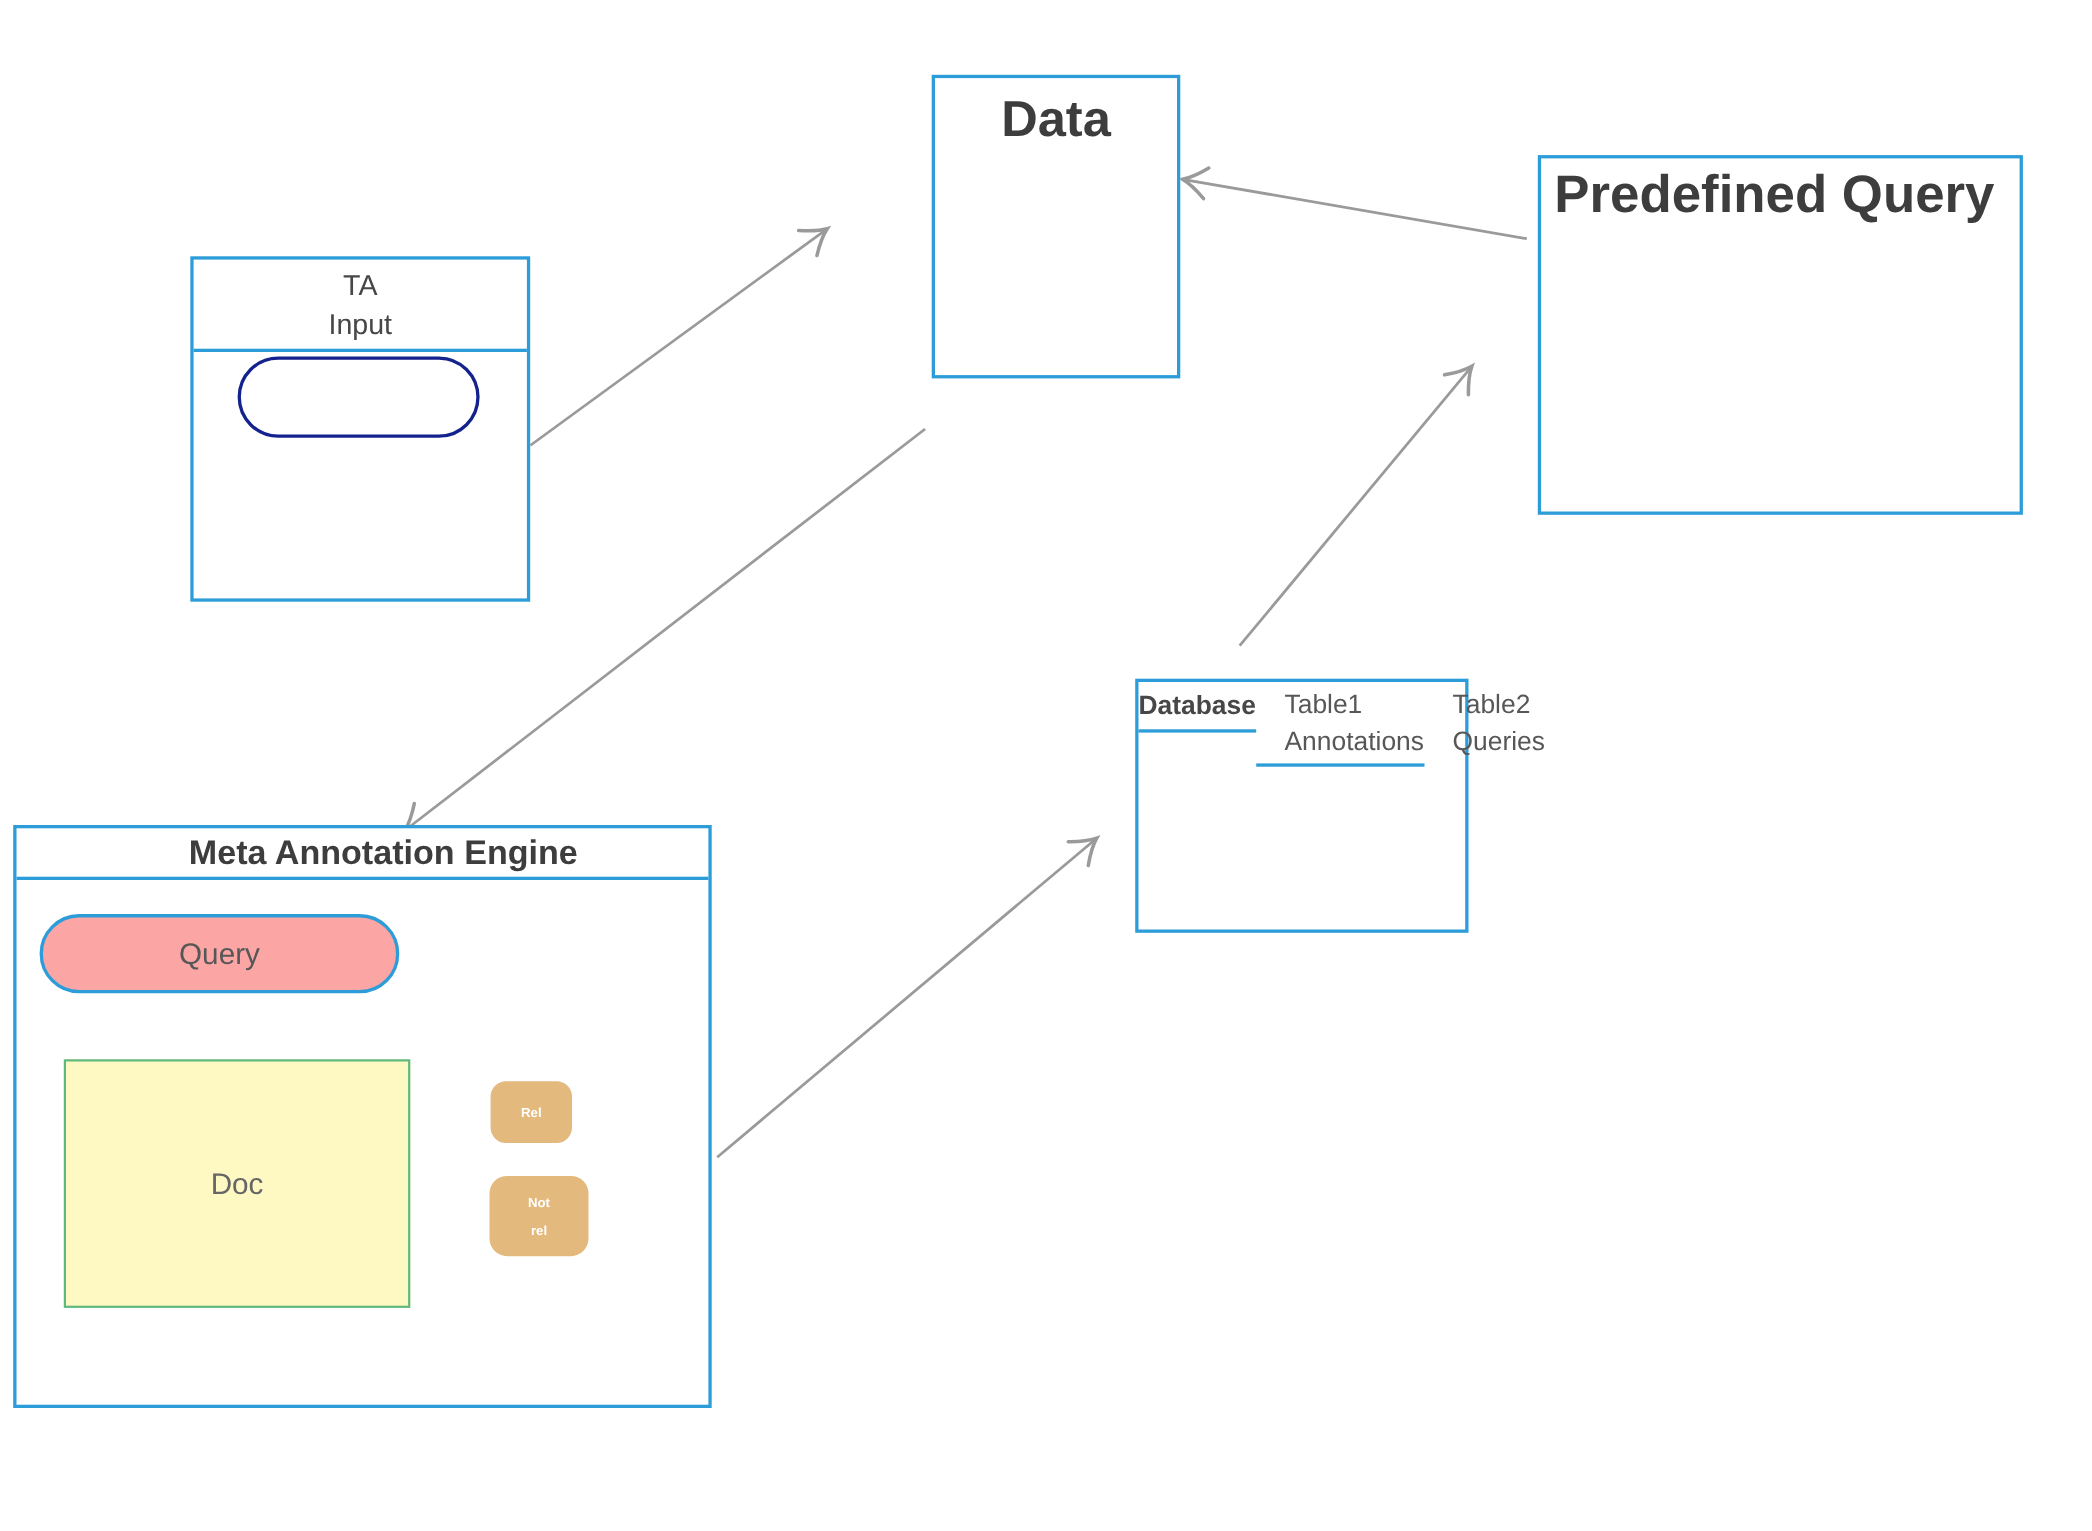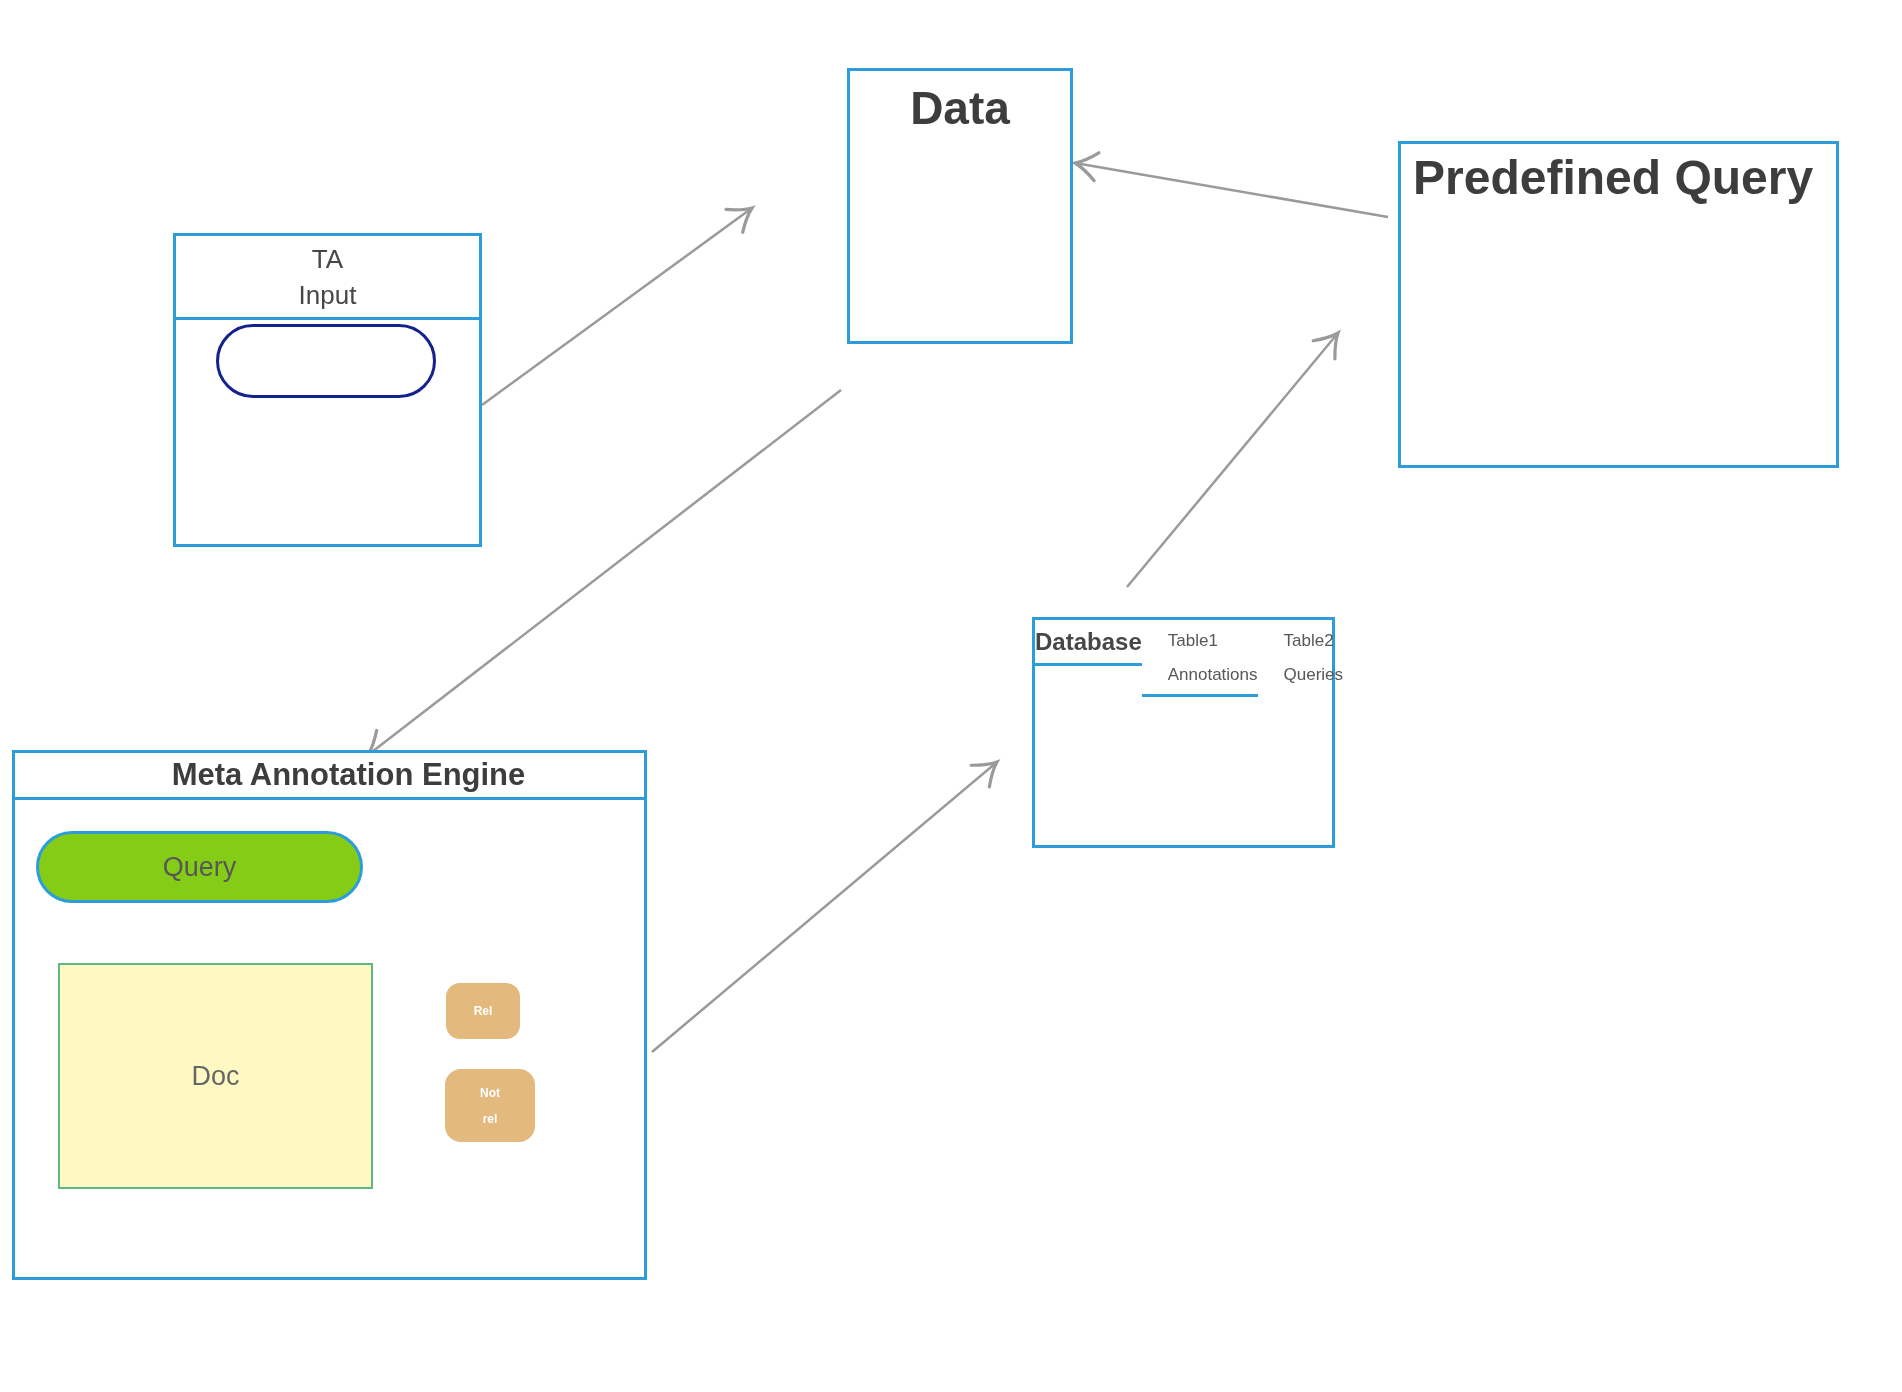--- a/index.html
+++ b/index.html
@@ -66,21 +66,21 @@
   #db-box { left: 1032px; top: 617px; width: 303px; height: 231px; display: flex; flex-direction: row; }
   #db-header {
     height: 43px;
     border-bottom: 3px solid var(--box_border_blue);
     display: flex; align-items: center; justify-content: center;
     font-size: 24px; font-weight: 600;
     color: var(--text_dark);
   }
   .db-row {
     padding: 4px 0 0 26px;
-    font-size: 17px; line-height: 34px;
+    font-size: 24px; line-height: 34px;
     color: var(--text_gray);
   }
   #db-row-1 { height: 70px; border-bottom: 3px solid var(--box_border_blue); }
   #db-row-2 { flex: 1; }
   .two-line span { display: block; }
   
   #mae-box { left: 12px; top: 750px; width: 635px; height: 530px; }
   #mae-header {
     height: 44px;
     border-bottom: 3px solid var(--box_border_blue);
@@ -92,21 +92,21 @@
   #mae-query-pill {
     position: absolute;
     left: 21px; top: 78px;
     width: 327px; height: 72px;
     border: 3px solid var(--box_border_blue);
     border-radius: 36px;
     box-sizing: border-box;
     display: flex; align-items: center; justify-content: center;
     font-size: 27px;
     color: var(--text_gray);
-    background: #84cc16;
+    background: #fca5a5;
   }
   #mae-doc-box {
     position: absolute;
     left: 43px; top: 210px;
     width: 315px; height: 226px;
     border: 2px solid var(--doc_border_green);
     box-sizing: border-box;
     display: flex; align-items: center; justify-content: center;
     font-size: 27px;
     color: #666666;

